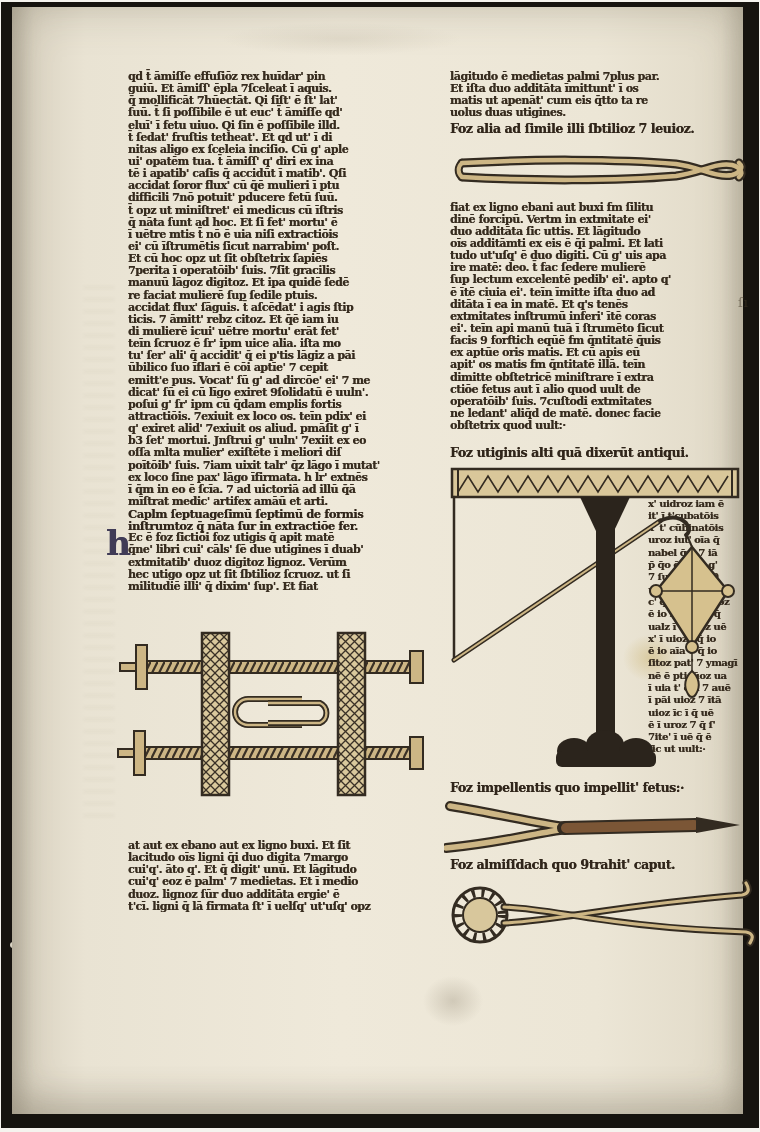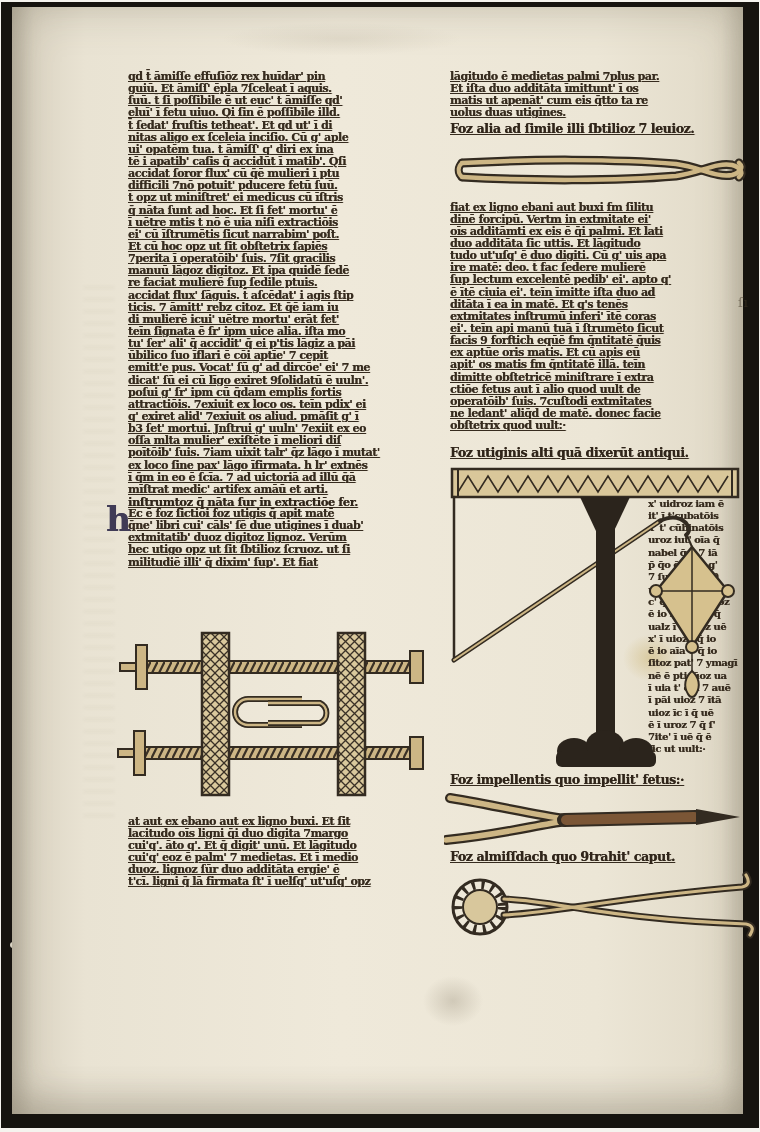--- a/index.html
+++ b/index.html
@@ -10,41 +10,41 @@
   .page{position:absolute;left:12px;top:7px;right:17px;bottom:18px;
         background:linear-gradient(90deg,#c9c2b1 0%,#ddd6c5 3%,#e9e3d3 10%,#efe9da 45%,#ece6d6 80%,#e2dbc9 97%,#d3ccba 100%);
         box-shadow:inset 0 0 46px rgba(95,85,65,.28), inset 0 -18px 30px rgba(95,85,65,.18);}
   .stain{position:absolute;pointer-events:none;border-radius:50%;}
   .bleed{position:absolute;left:72px;top:270px;width:30px;height:540px;opacity:.5;
          background:repeating-linear-gradient(0deg,rgba(120,108,88,.10) 0 3px,transparent 3px 12px);
          filter:blur(1.5px);}
   .gothic{font-weight:bold;color:#362b1e;font-size:11px;line-height:12.15px;letter-spacing:-0.45px;
           text-shadow:0.3px 0 0 rgba(54,43,30,.75);}
   .tline{white-space:nowrap;height:12.15px;overflow:visible;}
-  .col{position:absolute;width:302px;text-decoration:underline;}
+  .col{position:absolute;width:302px;}
   .leftcol{left:116px;top:64px;}
   .rightcol{left:438px;top:64px;}
   .rubric{font-size:11.5px;line-height:13px;color:#30251a;}
   .caption{font-size:12.5px;line-height:17px;letter-spacing:-0.4px;color:#30251a;font-weight:bold;
            text-shadow:0.35px 0 0 rgba(48,37,26,.8);}
   .hpara{position:relative;}
   .initial{position:absolute;left:-22px;top:-4px;font-size:34px;line-height:30px;color:#403b56;
            font-weight:bold;text-shadow:0.4px 0 0 #403b56;}
   .spacer-device{height:247px;}
   .screw-svg{position:absolute;left:104px;top:612px;}
   .stand-area{position:relative;height:308px;}
   .behind-text{position:absolute;right:2px;top:24px;width:102px;z-index:1;font-size:10px;line-height:12.3px;}
   .behind-text .tline{height:12.3px;}
   .stand-svg{position:absolute;left:-8px;top:-6px;z-index:2;}
   .forceps-svg{display:block;margin:5px 0 4px -2px;}
   .impeller-svg{display:block;margin:2px 0 0 -6px;}
   .tongs-svg{display:block;margin:2px 0 0 -14px;}
   .cap1{}
   .cap2{margin-top:12px;}
-  .cap3{margin-top:2px;}
+  .cap3{margin-top:10px;}
   .cap4{}
   .marginalia{position:absolute;left:726px;top:288px;font-size:13px;color:rgba(70,58,42,.55);
               letter-spacing:1px;}
 </style>
 </head>
 <body>
 
 <div class="photo">
   <div class="mat"></div>
   <div class="speck" style="left:14px;top:556px;width:5px;height:7px;"></div>
@@ -55,55 +55,57 @@
     <div class="bleed"></div>
     <div class="stain" style="left:600px;top:618px;width:78px;height:66px;background:radial-gradient(closest-side,rgba(186,152,56,.32),transparent 72%);"></div>
     <div class="stain" style="left:398px;top:958px;width:86px;height:72px;background:radial-gradient(closest-side,rgba(140,130,110,.30),transparent 70%);"></div>
     <div class="stain" style="left:170px;top:10px;width:320px;height:44px;background:radial-gradient(closest-side,rgba(150,140,118,.16),transparent 75%);"></div>
     <div class="marginalia">ſı</div>
 
     <div class="col leftcol gothic">
       <div>
           <div class="tline">qd t̄ āmiſſe effuſiōz rex huīdar' pin</div>
           <div class="tline">guiū. Et āmiſſ' ēpla 7ſceleat ī aquis.</div>
+          <div class="tline">q̄ mollificāt 7hūectāt. Qi ſiſt' ē ſt' lat'</div>
           <div class="tline">ſuū. t̄ ſi poſſibile ē ut euc' t̄ āmiſſe qd'</div>
           <div class="tline">eluī' ī fetu uiuo. Qi ſin ē poſſibile illd.</div>
           <div class="tline">t̄ ſedat' fruſtis tetheat'. Et qd ut' ī di</div>
           <div class="tline">nitas aligo ex ſceleia inciſio. Cū g' aple</div>
           <div class="tline">ui' opatēm tua. t̄ āmiſſ' q' diri ex ina</div>
           <div class="tline">tē i apatib' caſis q̄ accidūt ī matib'. Qſi</div>
           <div class="tline">accidat ſoror flux' cū q̄ē mulieri ī ptu</div>
           <div class="tline">difficili 7nō potuit' pducere fetū ſuū.</div>
           <div class="tline">t̄ opz ut miniſtret' ei medicus cū īſtris</div>
           <div class="tline">q̄ nāta ſunt ad hoc. Et ſi fet' mortu' ē</div>
           <div class="tline">ī uētre mtis t̄ nō ē uia niſi extractiōis</div>
           <div class="tline">ei' cū īſtrumētis ſicut narrabim' poſt.</div>
           <div class="tline">Et cū hoc opz ut ſit obſtetrix ſapiēs</div>
           <div class="tline">7perita ī operatōib' ſuis. 7ſit gracilis</div>
           <div class="tline">manuū lāgoz digitoz. Et ipa quidē ſedē</div>
           <div class="tline">re faciat mulierē ſup ſedile ptuis.</div>
           <div class="tline">accidat flux' ſāguis. t̄ aſcēdat' i agis ſtip</div>
           <div class="tline">ticis. 7 āmitt' rebz citoz. Et q̄ē iam iu</div>
           <div class="tline">di mulierē icui' uētre mortu' erāt fet'</div>
-          <div class="tline">teīn ſignata ē ſr' ipm uice alia. iſta mo</div>
+          <div class="tline">teīn ſcruoz ē ſr' ipm uice alia. iſta mo</div>
           <div class="tline">tu' ſer' ali' q̄ accidit' q̄ ei p'tis lāgiz a pāi</div>
           <div class="tline">ūbilico ſuo īflari ē cōi aptīe' 7 cepit</div>
           <div class="tline">emitt'e pus. Vocat' ſū g' ad dircōe' ei' 7 me</div>
           <div class="tline">dicat' ſū ei cū līgo exiret 9ſolidatū ē uuln'.</div>
           <div class="tline">poſui g' ſr' ipm cū q̄dam emplis fortis</div>
           <div class="tline">attractiōis. 7exiuit ex loco os. teīn pdix' ei</div>
           <div class="tline">q' exiret alid' 7exiuit os aliud. pmāſit g' ī</div>
           <div class="tline">b3 ſet' mortui. Jnſtrui g' uuln' 7exiit ex eo</div>
           <div class="tline">oſſa mlta mulier' exiſtēte ī meliori diſ</div>
           <div class="tline">poītōib' ſuis. 7iam uixit talr' q̄z lāgo ī mutat'</div>
           <div class="tline">ex loco ſine pax' lāgo īfirmata. h lr' extnēs</div>
           <div class="tline">ī q̄m in eo ē ſcīa. 7 ad uictoriā ad illū q̄ā</div>
           <div class="tline">mīſtrat medic' artifex amāū et arti.</div>
         </div>
       <div class="rubric">
+          <div class="tline">Caplm ſeptuageſimū ſeptimū de formis</div>
           <div class="tline">inſtrumtoz q̄ nāta ſur in extractiōe fer.</div>
         </div>
       <div class="hpara">
         <span class="initial">h</span>
         <div>
             <div class="tline">Ec ē foz ſictiōi foz utigis q̄ apit matē</div>
             <div class="tline">q̄ne' libri cui' cāls' ſē due utigines ī duab'</div>
             <div class="tline">extmitatib' duoz digitoz lignoz. Verūm</div>
             <div class="tline">hec utigo opz ut ſit ſbtilioz ſcruoz. ut ſi</div>
             <div class="tline">militudiē illi' q̄ dixim' ſup'. Et fiat</div>
@@ -174,22 +176,22 @@
         <g stroke="#cdb685" stroke-linecap="round" fill="none">
           <path d="M14,21 C80,17 170,17 228,22 C252,25 268,36 284,33 C292,31 296,25 291,21" stroke-width="4.5"></path>
           <path d="M14,35 C80,39 170,39 228,34 C252,31 268,20 284,23 C292,25 296,31 291,35" stroke-width="4.5"></path>
           <path d="M14,21 A9,9 0 0 0 14,35" stroke-width="4"></path>
         </g>
       </svg>
 
       <div>
           <div class="tline">fiat ex ligno ebani aut buxi fm ſilitu</div>
           <div class="tline">dinē forcipū. Vertm in extmitate ei'</div>
+          <div class="tline">duo additāta ſic uttis. Et lāgitudo</div>
           <div class="tline">oīs additāmti ex eis ē q̄i palmi. Et lati</div>
-          <div class="tline">duo additāta ſic uttis. Et lāgitudo</div>
           <div class="tline">tudo ut'uſq' ē duo digiti. Cū g' uis apa</div>
           <div class="tline">ire matē: deo. t̄ fac ſedere mulierē</div>
           <div class="tline">ſup lectum excelentē pedib' ei'. apto q'</div>
           <div class="tline">ē ītē ciuia ei'. teīn īmitte iſta duo ad</div>
           <div class="tline">ditāta ī ea in matē. Et q's tenēs</div>
           <div class="tline">extmitates inſtrumū inferi' ītē coras</div>
           <div class="tline">ei'. teīn api manū tuā ī ſtrumēto ſicut</div>
           <div class="tline">facis 9 forftich eqūē fm q̄ntitatē q̄uis</div>
           <div class="tline">ex aptūe oris matis. Et cū apis eū</div>
           <div class="tline">apit' os matis fm q̄ntitatē illā. teīn</div>

